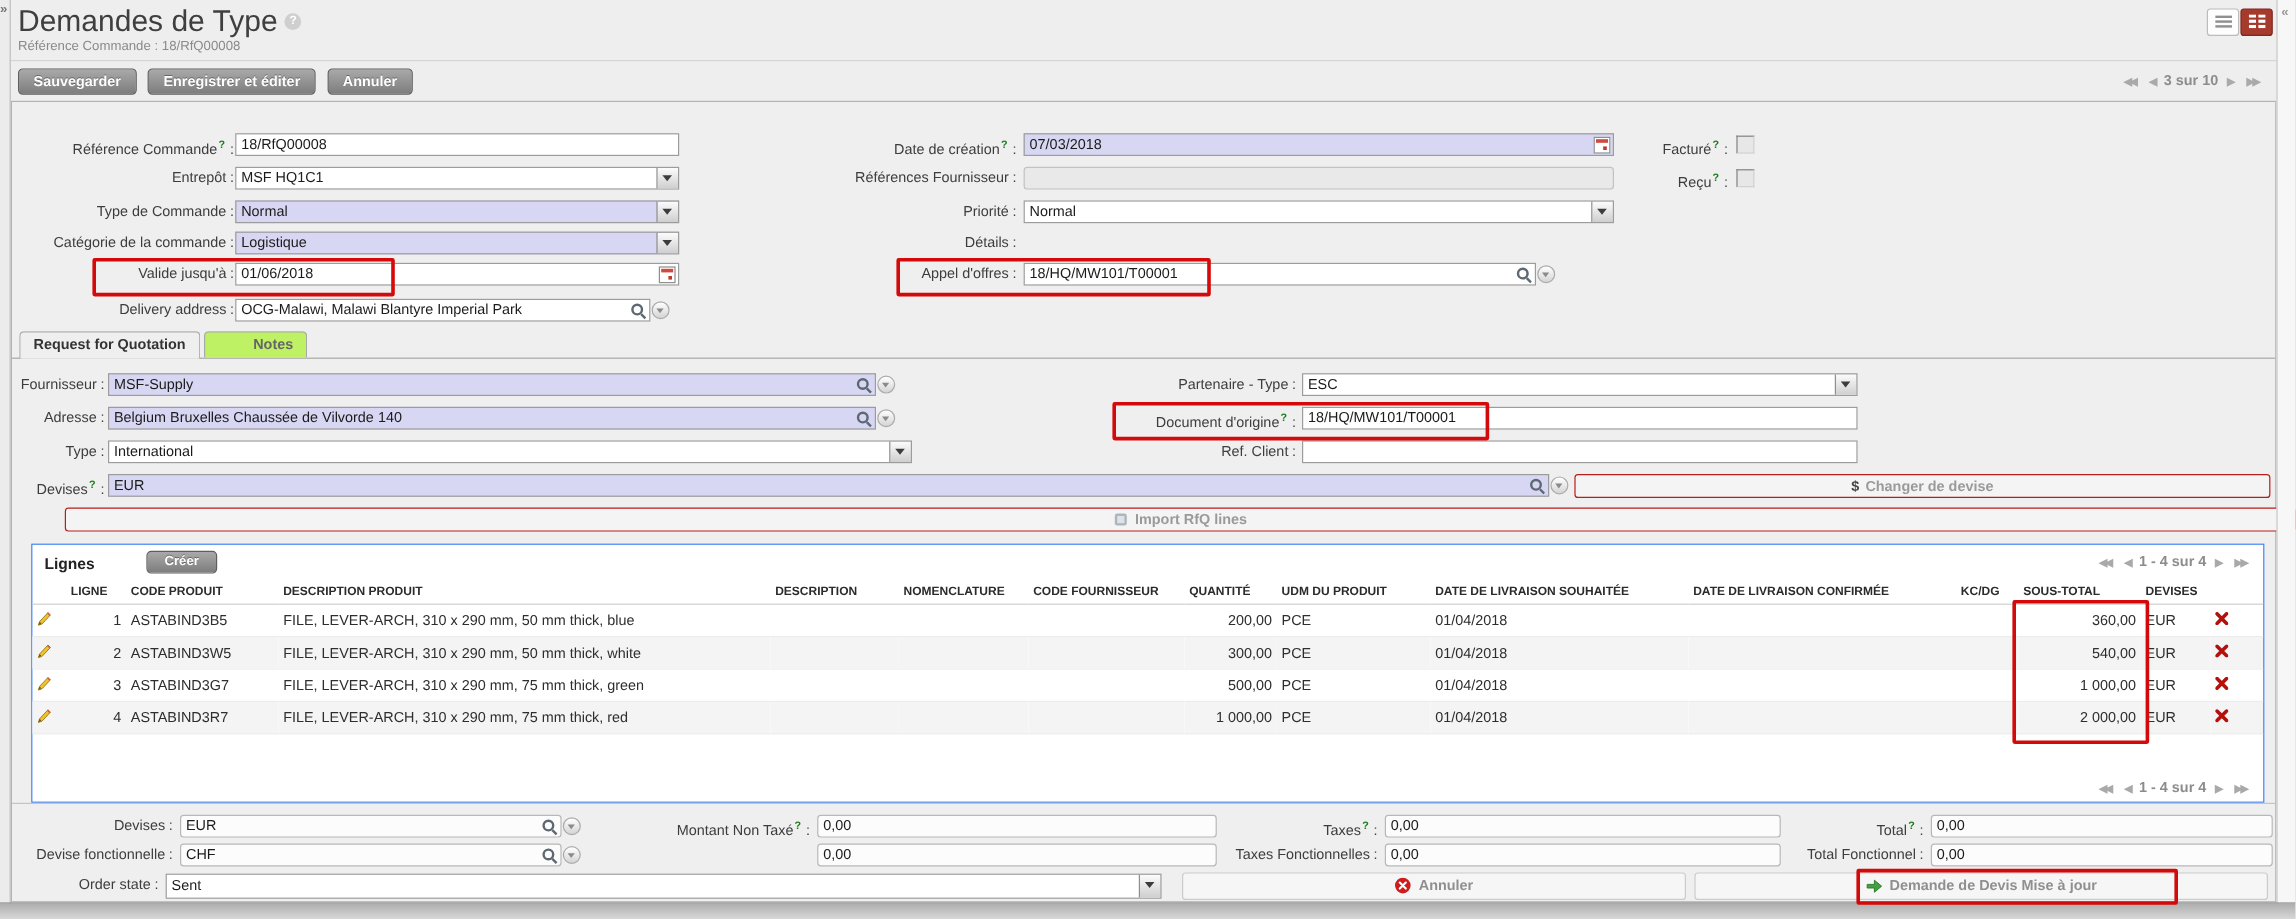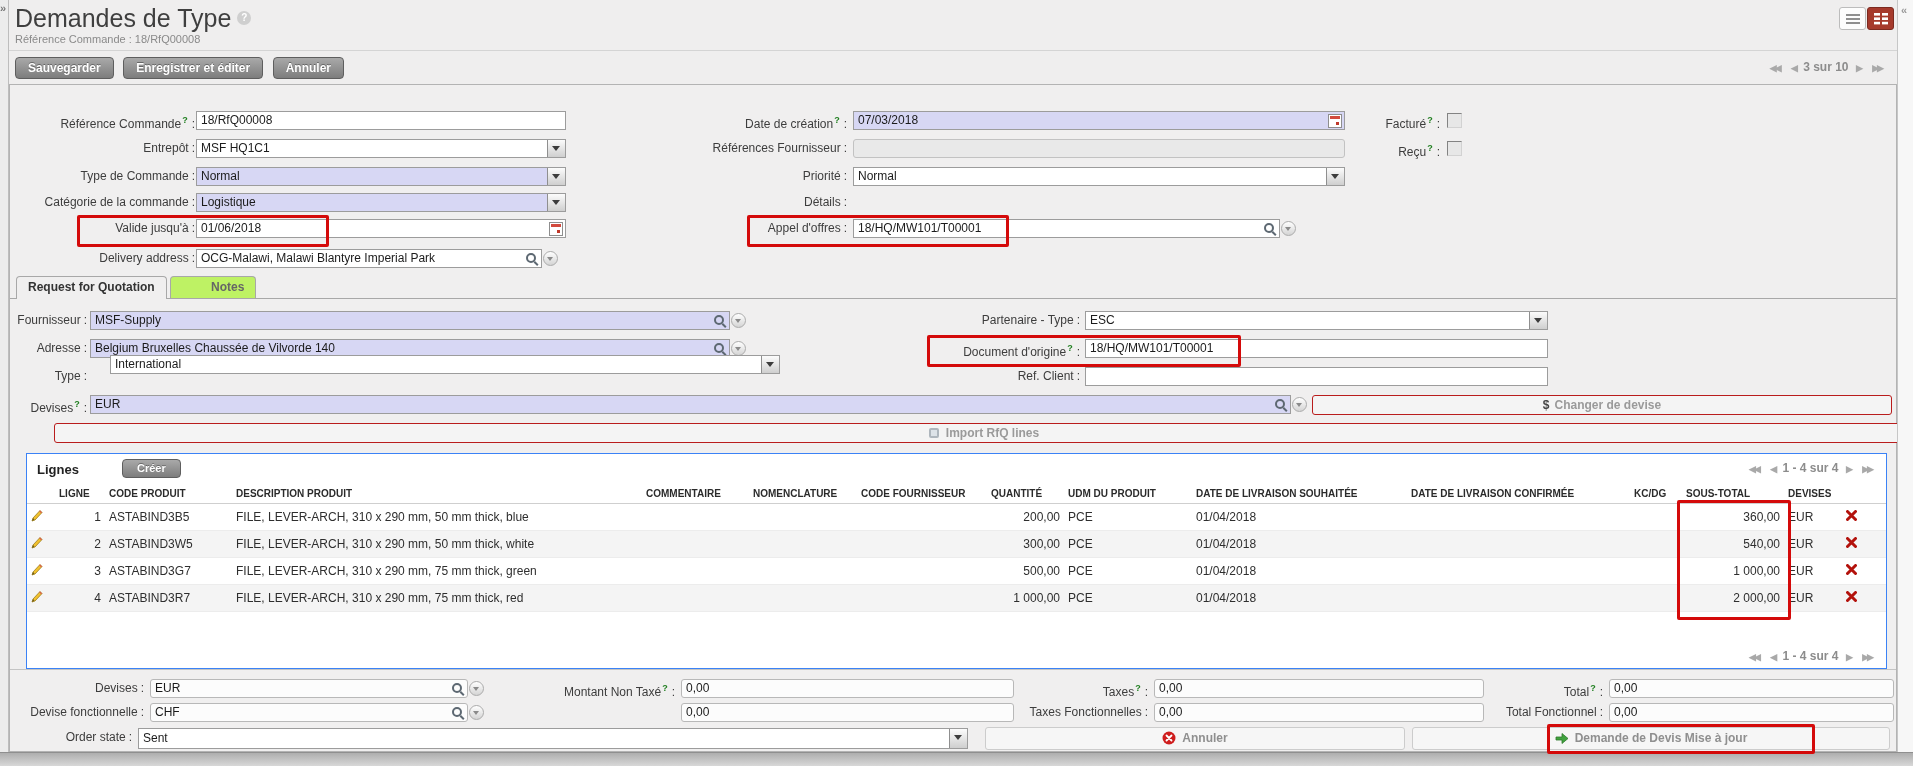--- a/index.html
+++ b/index.html
@@ -185,21 +185,21 @@
       <div class="fld" style="left:1075px;top:226px;width:457px;"><span>ESC</span><span class="selarr"></span></div>
 
       <span class="lbl" style="left:2px;top:254px;width:75px;"><span>Adresse</span><span class="c">:</span></span>
       <div class="fld lav" style="left:80px;top:254px;width:634px;"><span>Belgium Bruxelles Chaussée de Vilvorde 140</span><span class="mag ico"></span></div>
       <div class="rbtn" style="left:721px;top:256px;"></div>
       <span class="lbl" style="left:780px;top:254px;width:290px;"><span>Document d'origine</span><sup>?</sup><span class="c">:</span></span>
       <div class="fld" style="left:1075px;top:254px;width:457px;">18/HQ/MW101/T00001</div>
       <div class="ann" style="left:917px;top:250px;width:308px;height:26px;"></div>
 
       <span class="lbl" style="left:2px;top:282px;width:75px;"><span>Type</span><span class="c">:</span></span>
-      <div class="fld" style="left:80px;top:270px;width:664px;margin-left:20px;"><span>International</span><span class="selarr"></span></div>
+      <div class="fld" style="left:80px;top:282px;width:664px;"><span>International</span><span class="selarr"></span></div>
       <span class="lbl" style="left:780px;top:282px;width:290px;"><span>Ref. Client</span><span class="c">:</span></span>
       <div class="fld" style="left:1075px;top:282px;width:457px;"></div>
 
       <span class="lbl" style="left:2px;top:310px;width:75px;"><span>Devises</span><sup>?</sup><span class="c">:</span></span>
       <div class="fld lav" style="left:80px;top:310px;width:1195px;"><span>EUR</span><span class="mag ico"></span></div>
       <div class="rbtn" style="left:1282px;top:312px;"></div>
       <div class="widebtn" style="left:1302px;top:310px;width:578px;"><span class="dk">$</span><span>Changer de devise</span></div>
 
       <div class="widebtn" style="left:16px;top:338px;width:1857px;margin-left:28px;">
         <svg width="12" height="12" style="vertical-align:-2px;margin-right:6px;">
@@ -236,21 +236,21 @@
             <col style="width:102px">
               <col style="width:58px">
               <col style="width:44px">
           </colgroup>
           <thead>
             <tr>
               <th></th>
               <th class="r">LIGNE</th>
               <th>CODE PRODUIT</th>
               <th>DESCRIPTION PRODUIT</th>
-              <th class="r">COMMENTAIRE</th>
+              <th class="r">DESCRIPTION</th>
               <th>NOMENCLATURE</th>
               <th>CODE FOURNISSEUR</th>
               <th class="r">QUANTITÉ</th>
               <th>UDM DU PRODUIT</th>
               <th>DATE DE LIVRAISON SOUHAITÉE</th>
               <th>DATE DE LIVRAISON CONFIRMÉE</th>
               <th>KC/DG</th>
               <th class="r">SOUS-TOTAL</th>
               <th>DEVISES</th>
               <th></th>

